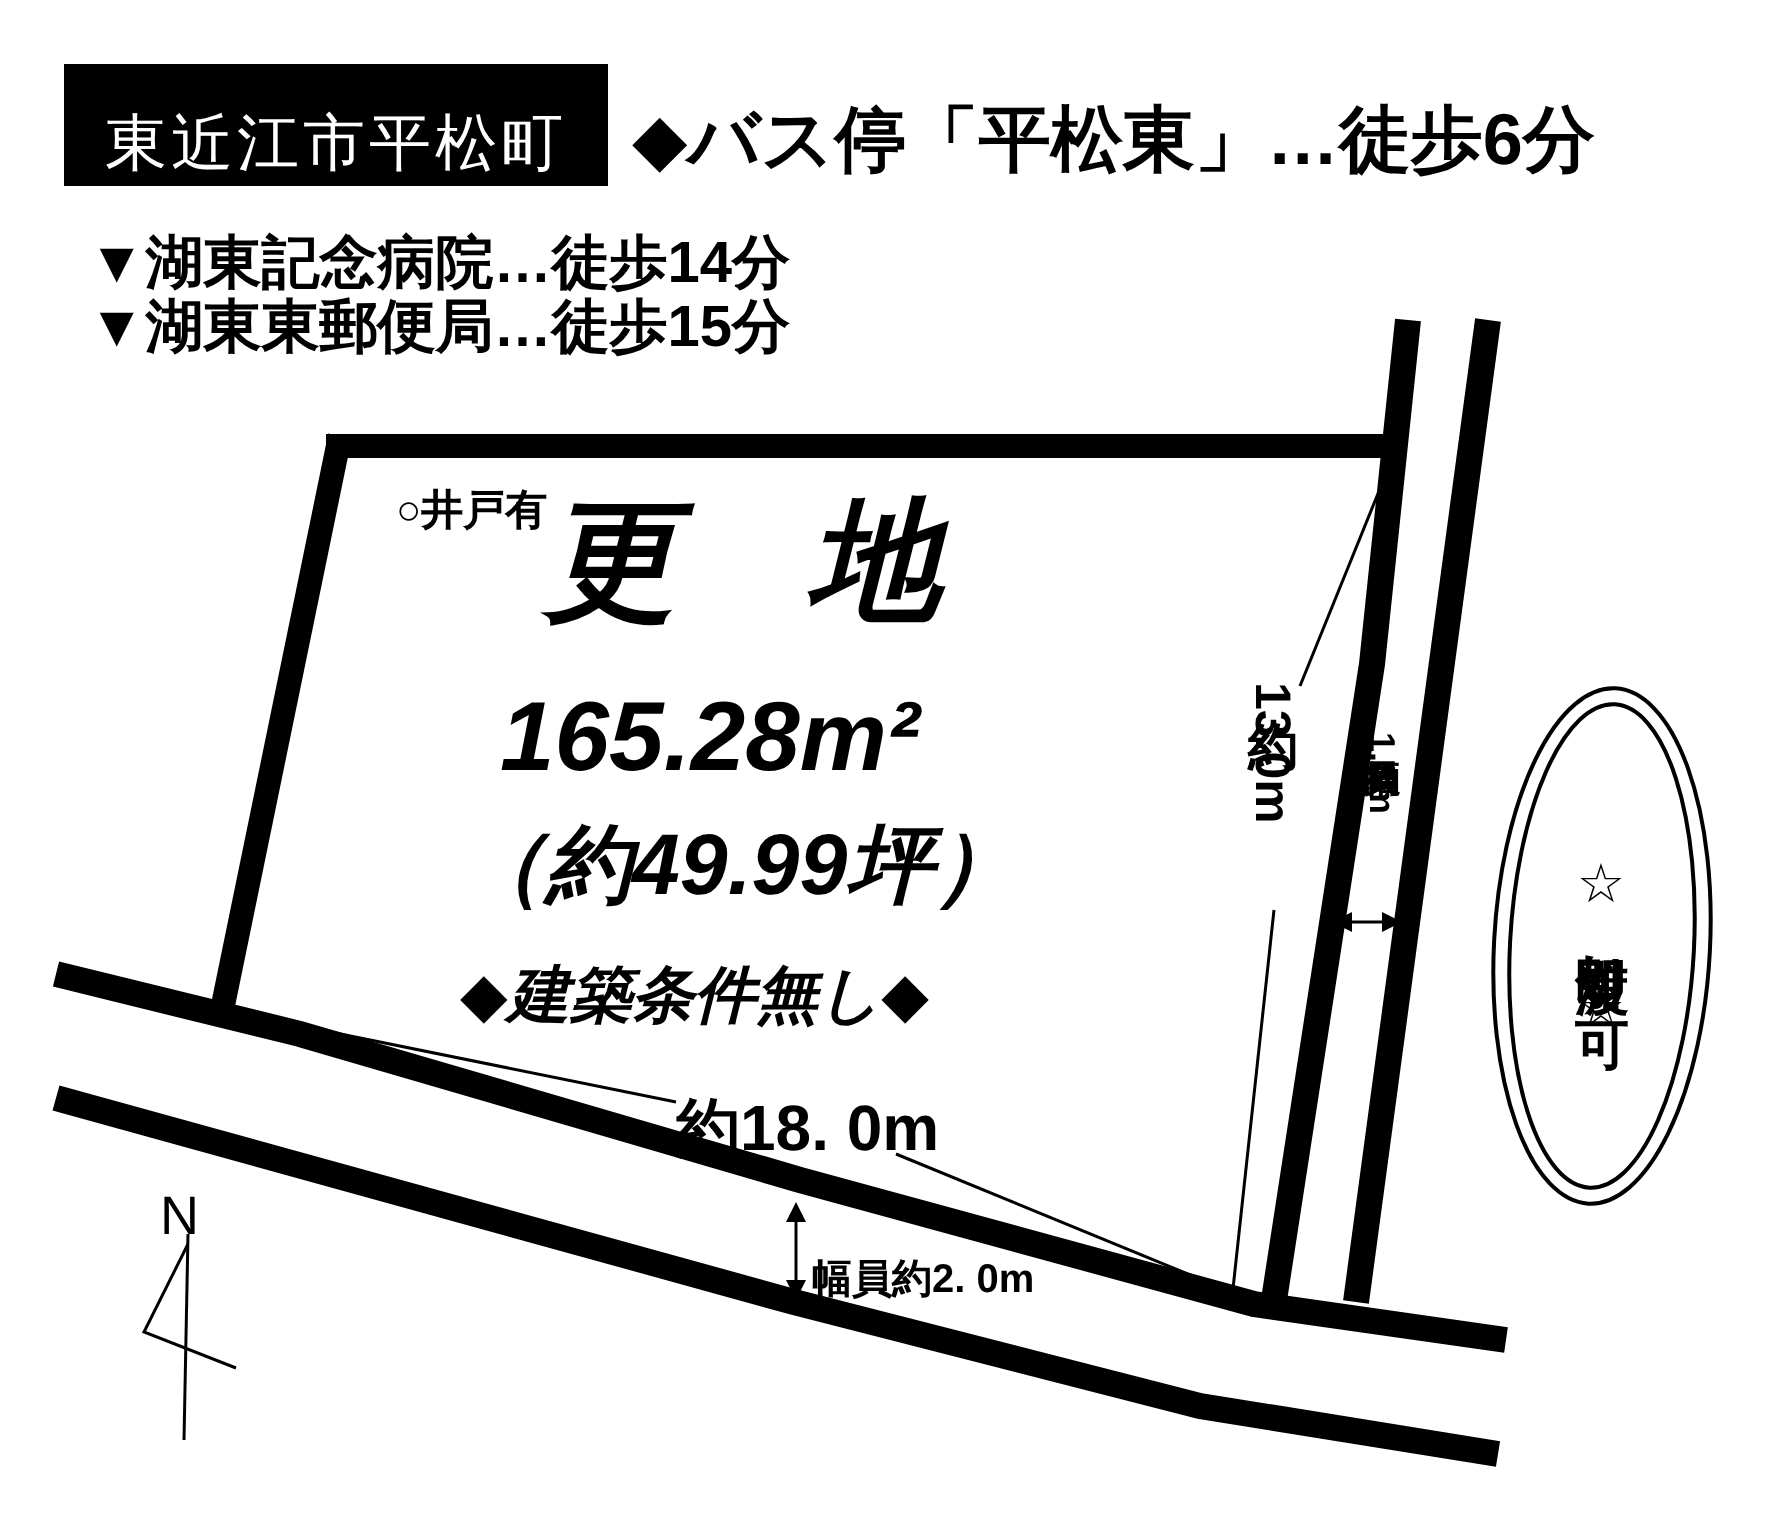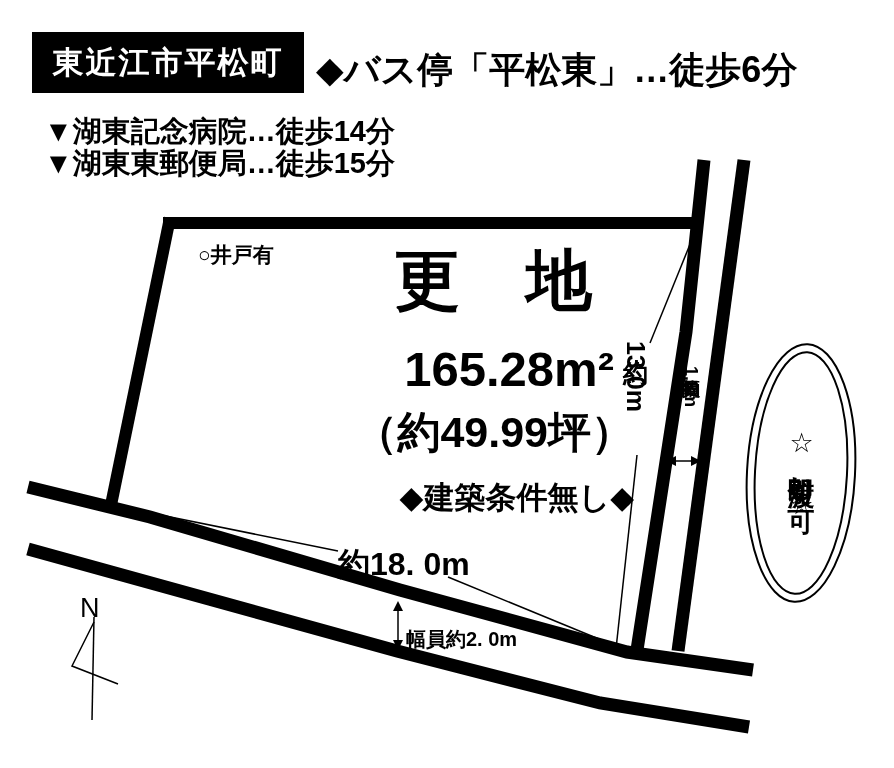--- a/index.html
+++ b/index.html
@@ -5,27 +5,27 @@
   html,body { margin:0; padding:0; }
   body {
     width:894px; height:768px; background:#ffffff; color:#000000;
     font-family:"Liberation Sans","DejaVu Sans",sans-serif;
   }
   .stage { position:relative; width:894px; height:768px; background:#ffffff; overflow:hidden; }
   .geom { position:absolute; left:0; top:0; }
   .abs { position:absolute; white-space:nowrap; }
   .b { font-weight:bold; }
   .vtext { writing-mode:vertical-rl; text-orientation:mixed; }
-  .center { text-align:right; }
+  .center { text-align:left;font-style:italic; }
 
   .title-box {
     left:32px; top:32px; width:272px; height:61px;
     background:#000000; color:#ffffff;
-    display:flex; align-items:center; justify-content:center;
-    font-size:31px; font-weight:bold; letter-spacing:2px;
+    display:flex; align-items:flex-end; justify-content:center;
+    font-size:31px; font-weight:normal; letter-spacing:2px;
   }
   .bus-access   { left:316px; top:46px;  font-size:36px; }
   .facility-row1{ left:44px;  top:112px; font-size:29px; display:flex; gap:16px; }
   .facility-row2{ left:44px;  top:144px; font-size:29px; }
 
   .well-note    { left:198px; top:241px; font-size:21px; }
   .land-status  { left:272px; top:244px; width:320px; font-size:66px; line-height:1.1; }
   .area-m2      { left:250px; top:341px; width:364px; font-size:49px; }
   .area-tsubo   { left:230px; top:404px; width:404px; font-size:43px; }
   .condition    { left:230px; top:477px; width:404px; font-size:31px; }

